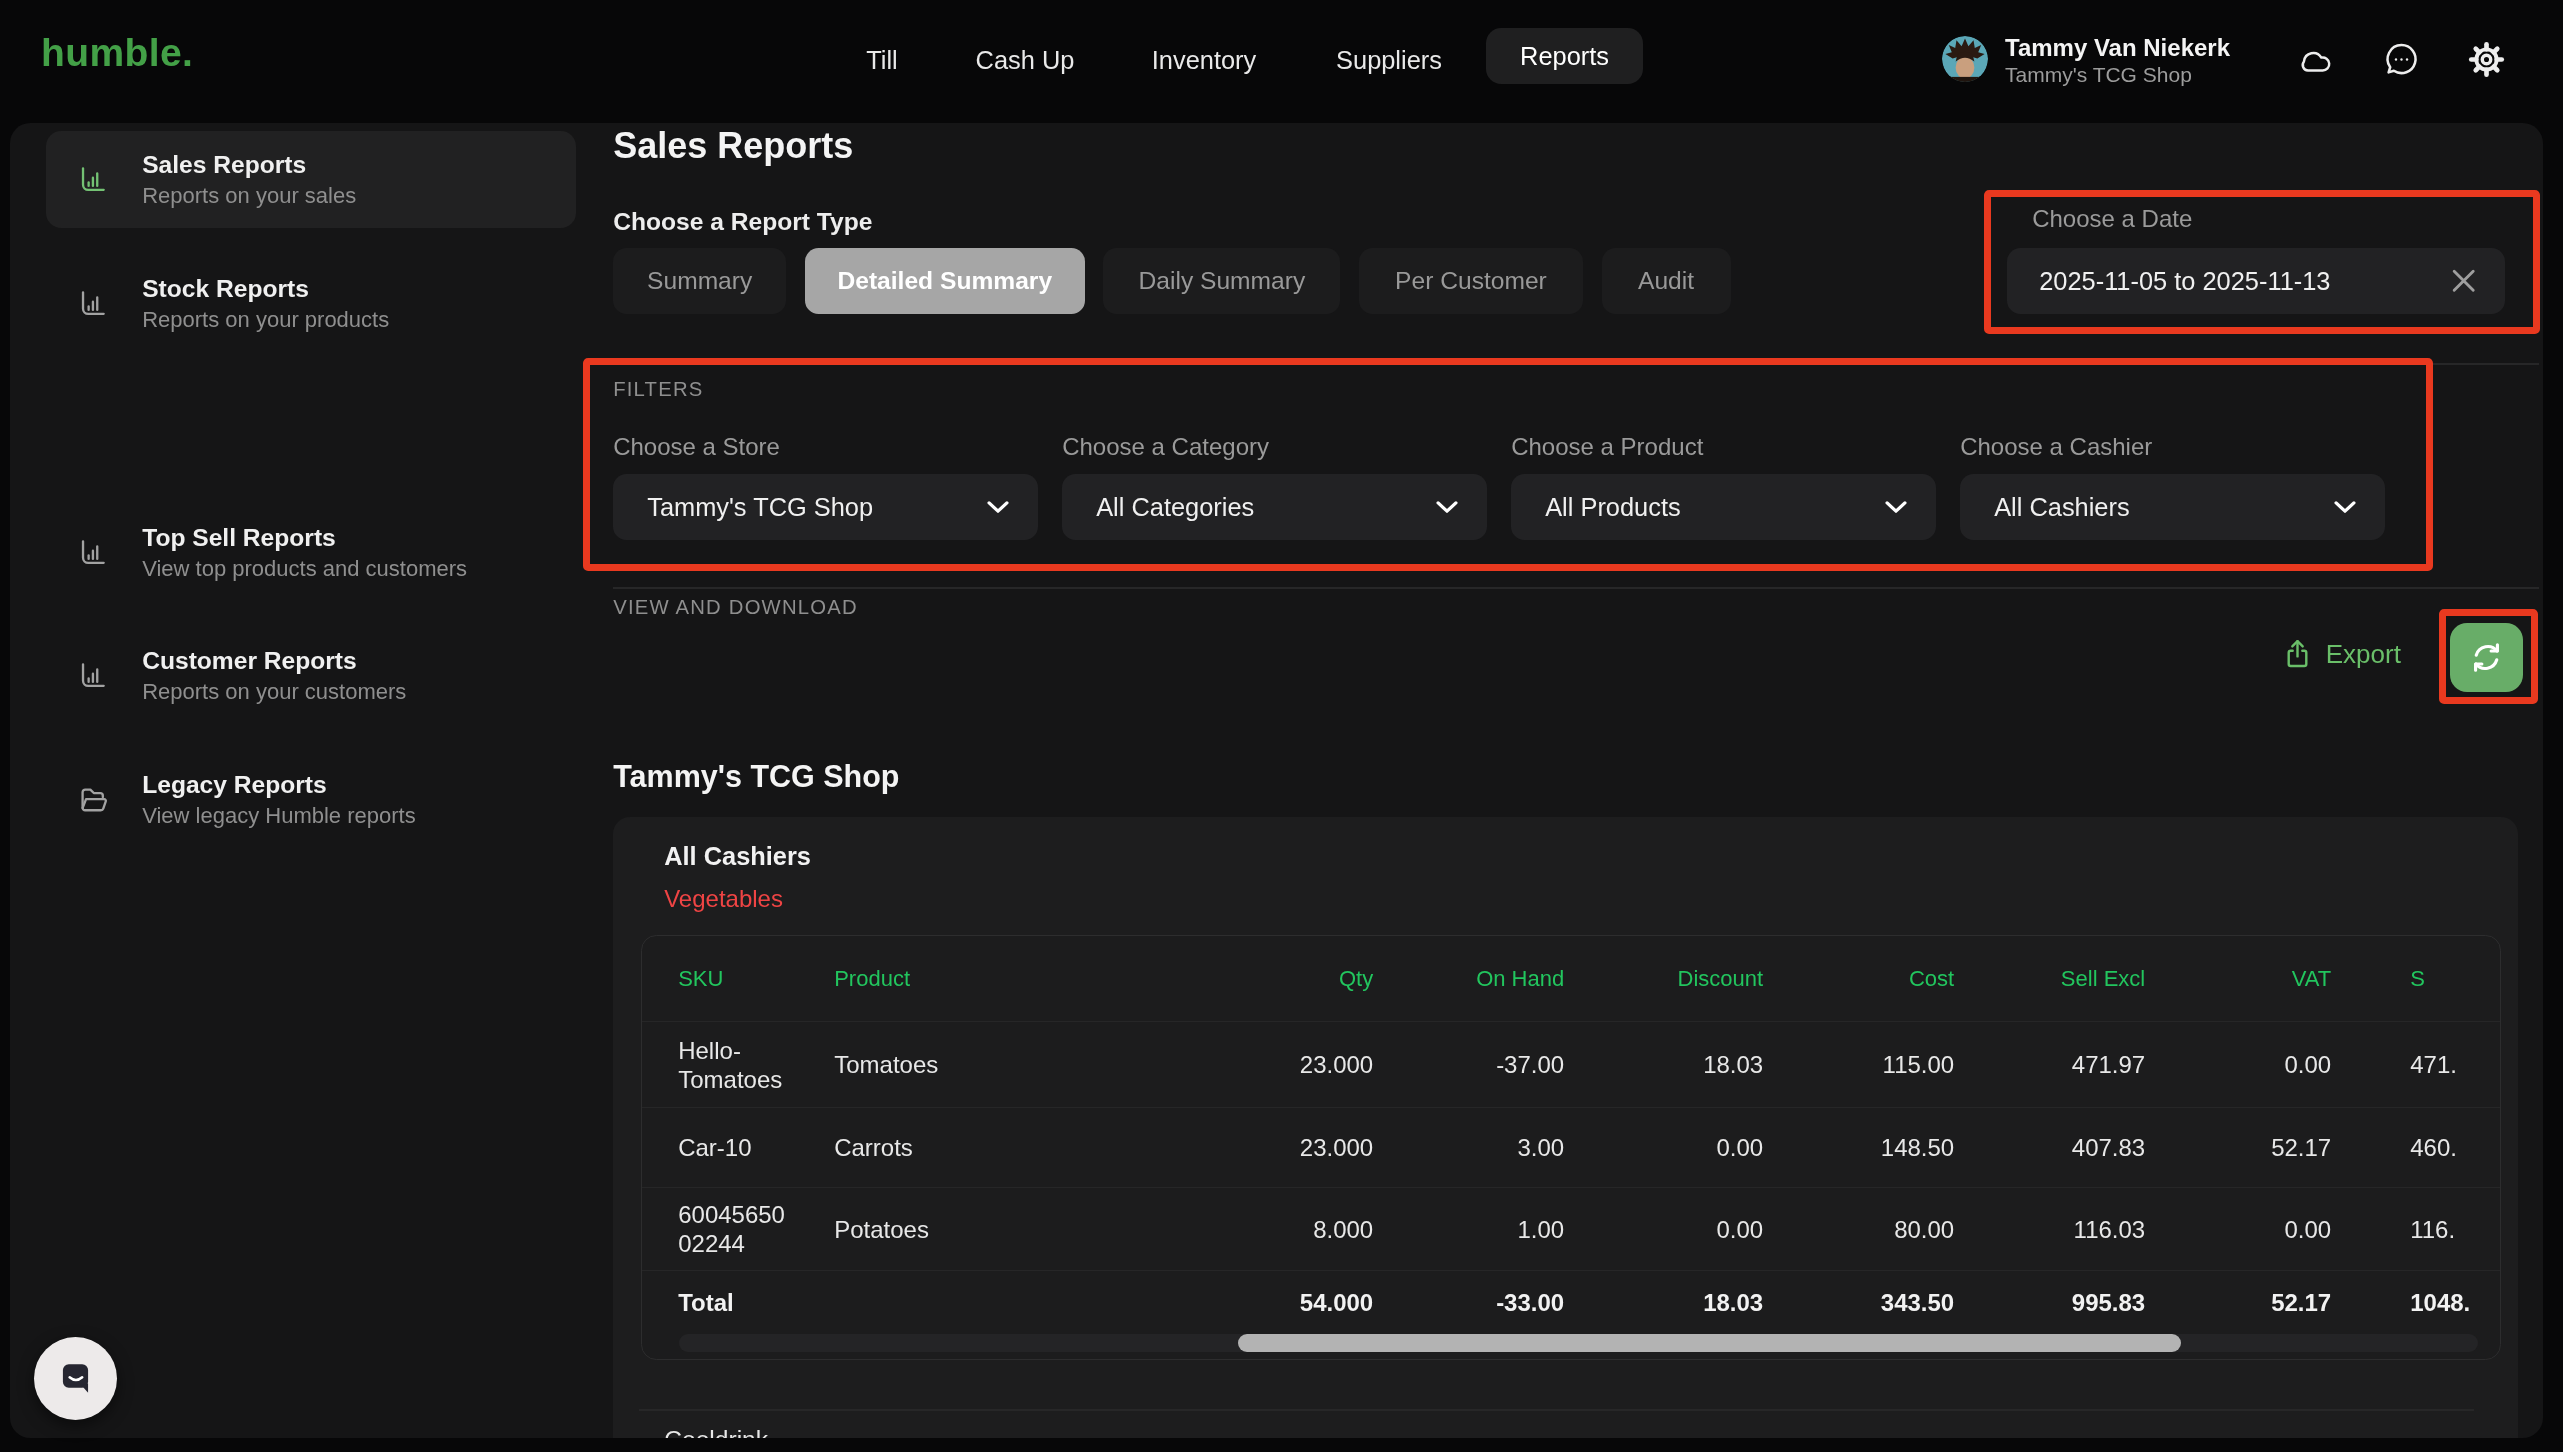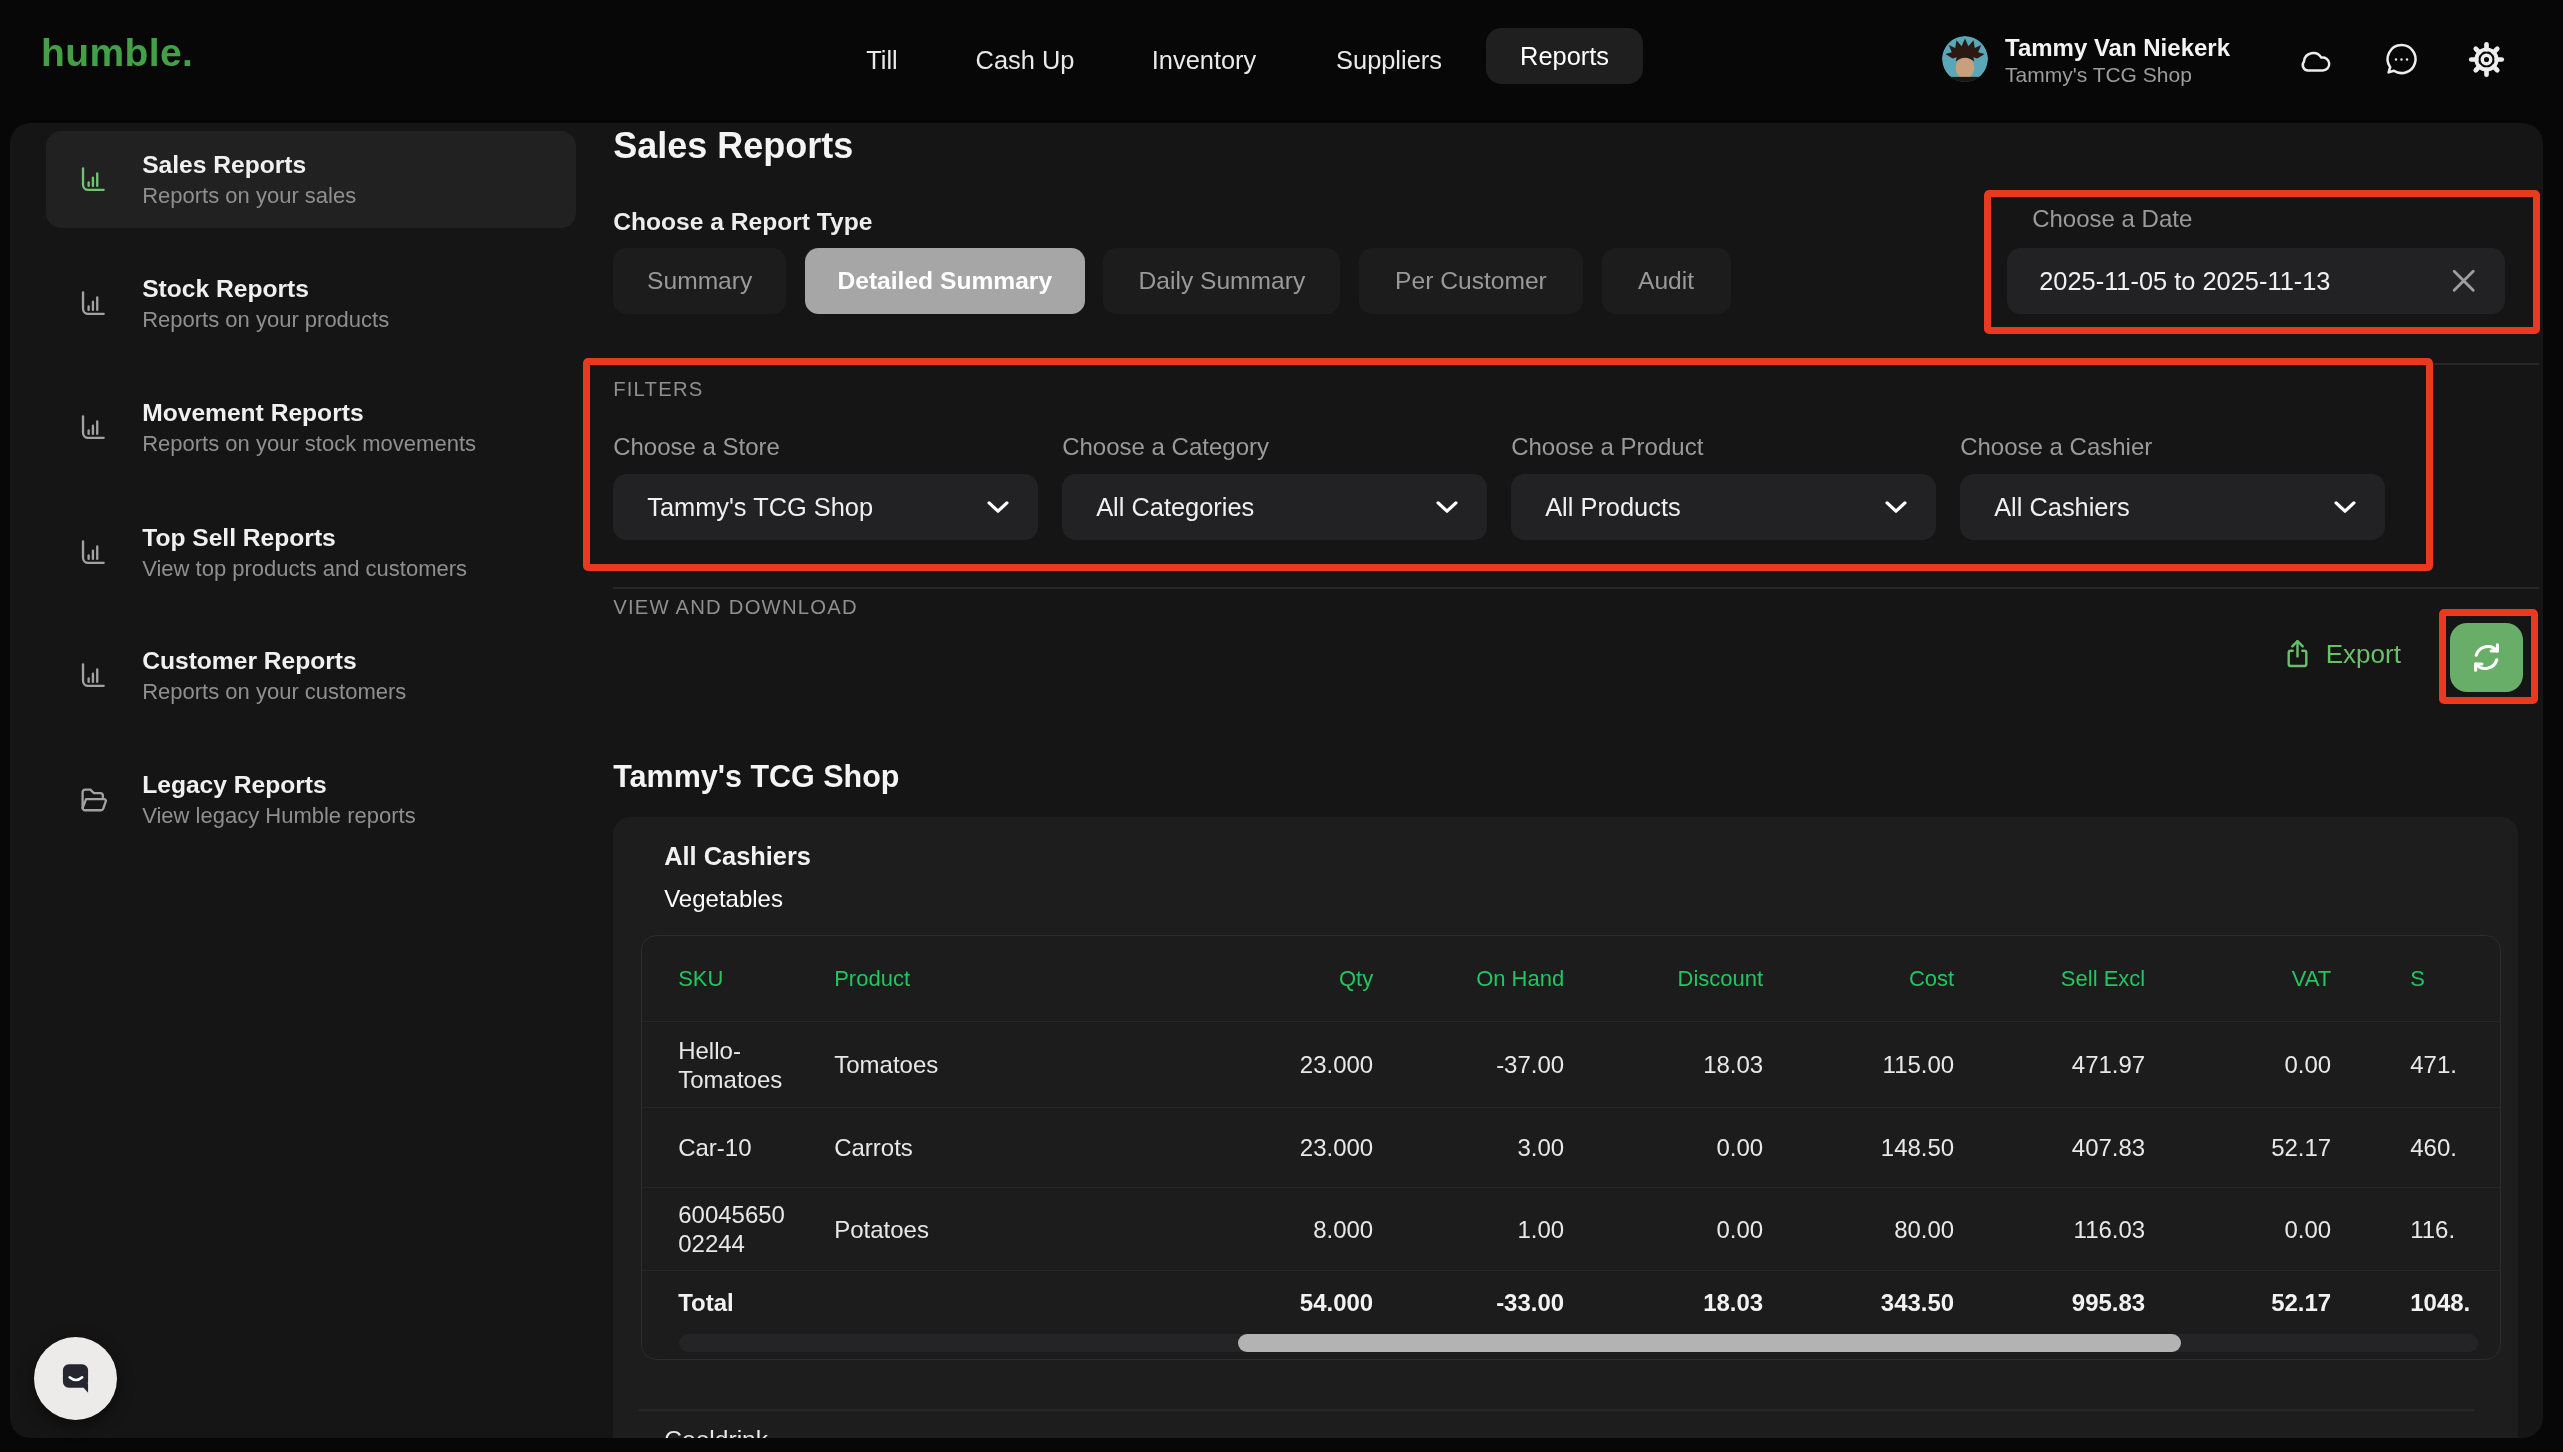--- a/index.html
+++ b/index.html
@@ -45,21 +45,21 @@
   .dd{width:425px;justify-content:space-between;padding:0 29px 0 34px;box-sizing:border-box;}
   .chev{width:22px;height:12.7px;flex:none;color:#fff;}
   .export{left:2273px;top:515px;display:flex;align-items:center;gap:13.6px;color:#6abf69;font-size:26px;}
   .refresh-btn{left:2440px;top:500px;width:73px;height:69px;background:#68ad68;border-radius:17px;
                display:flex;align-items:center;justify-content:center;}
 
   
   .card{left:603px;top:694px;width:1905px;height:763px;background:#1d1d1e;
         border-radius:17px 17px 0 0;}
   .card-title{left:51px;top:25.4px;font-size:25.4px;font-weight:700;color:#f2f2f2;}
-  .card-sub{left:51px;top:68px;font-size:24px;color:#ffffff;}
+  .card-sub{left:51px;top:68px;font-size:24px;color:#ef4444;}
   .tablebox{left:28px;top:118px;width:1860px;height:425px;border:0.8px solid #2d2d2e;
             border-radius:15.3px;overflow:hidden;box-sizing:border-box;background:#1c1c1d;position:absolute;}
   .trow{display:flex;align-items:center;box-sizing:border-box;}
   .trow+.trow{border-top:1.7px solid #262627;}
   .thead{height:85px;color:#22c55e;font-size:22px;}
   .tbody{font-size:24px;color:#e8e8e8;}
   .total{font-weight:700;color:#f2f2f2;align-items:center;}
   .c{flex:none;box-sizing:border-box;line-height:29px;}
   .c-sku{width:192px;padding-left:36px;padding-right:46px;overflow-wrap:anywhere;}
   .c-prod{width:280px;}
@@ -158,34 +158,20 @@
           <path d="M13.5 21.5 v4"></path>
           <path d="M18.5 16 v9.5"></path>
           <path d="M23.5 11 v14.5"></path>
       </svg>
       </span>
     <span class="side-txt">
         <span class="side-title" style="display:block">Stock Reports</span>
     <span class="side-desc" style="display:block">Reports on your products</span>
       </span>
   </div>
-  <div class="abs side-item" style="top:256px">
-    <span class="side-icon">
-      <svg width="31" height="31" viewBox="0 0 36 36" fill="none" stroke="currentColor" stroke-width="2.7" stroke-linecap="round" stroke-linejoin="round">
-        <path d="M7 5 v19 a6 6 0 0 0 6 6 h18"></path>
-          <path d="M13.5 21.5 v4"></path>
-          <path d="M18.5 16 v9.5"></path>
-          <path d="M23.5 11 v14.5"></path>
-      </svg>
-      </span>
-    <span class="side-txt">
-        <span class="side-title" style="display:block">Movement Reports</span>
-    <span class="side-desc" style="display:block">Reports on your stock movements</span>
-      </span>
-  </div>
   <div class="abs side-item" style="top:381px">
     <span class="side-icon">
       <svg width="31" height="31" viewBox="0 0 36 36" fill="none" stroke="currentColor" stroke-width="2.7" stroke-linecap="round" stroke-linejoin="round">
         <path d="M7 5 v19 a6 6 0 0 0 6 6 h18"></path>
           <path d="M13.5 21.5 v4"></path>
           <path d="M18.5 16 v9.5"></path>
           <path d="M23.5 11 v14.5"></path>
       </svg>
       </span>
     <span class="side-txt">

